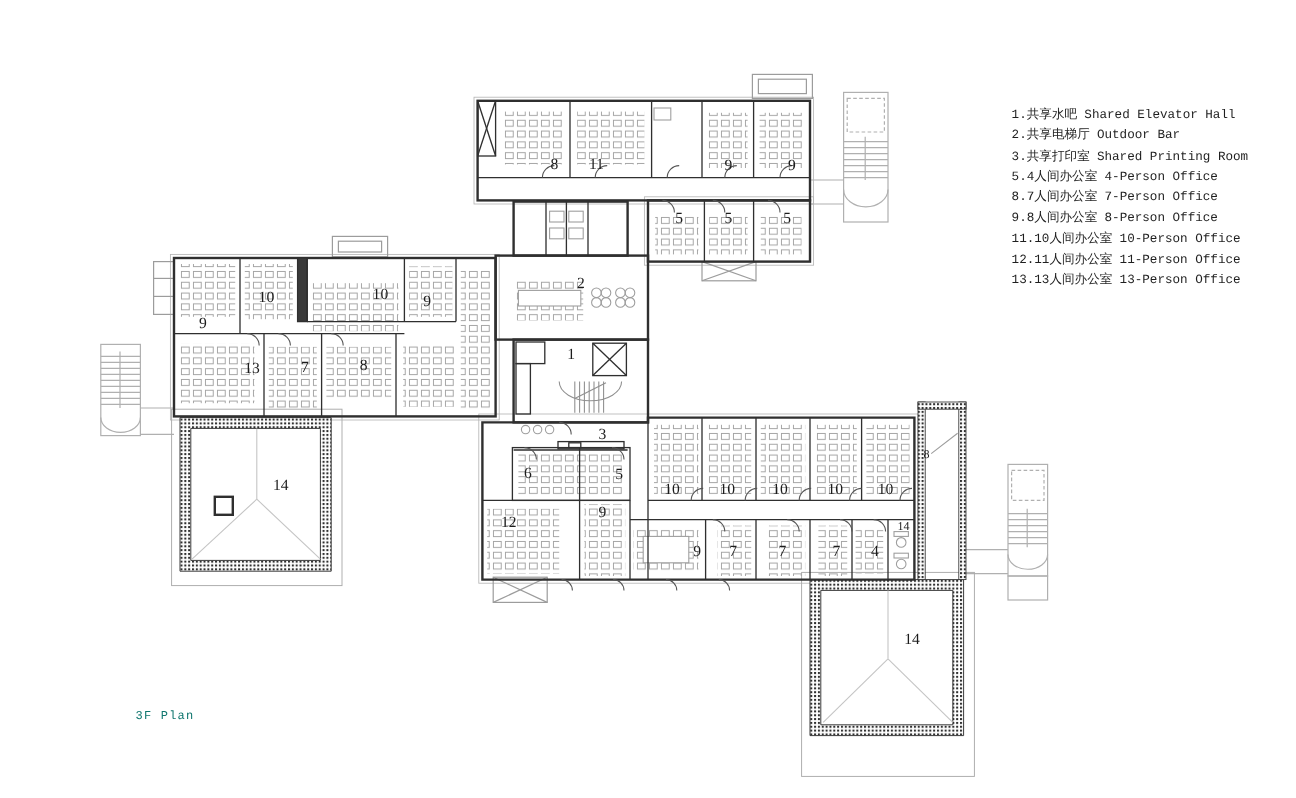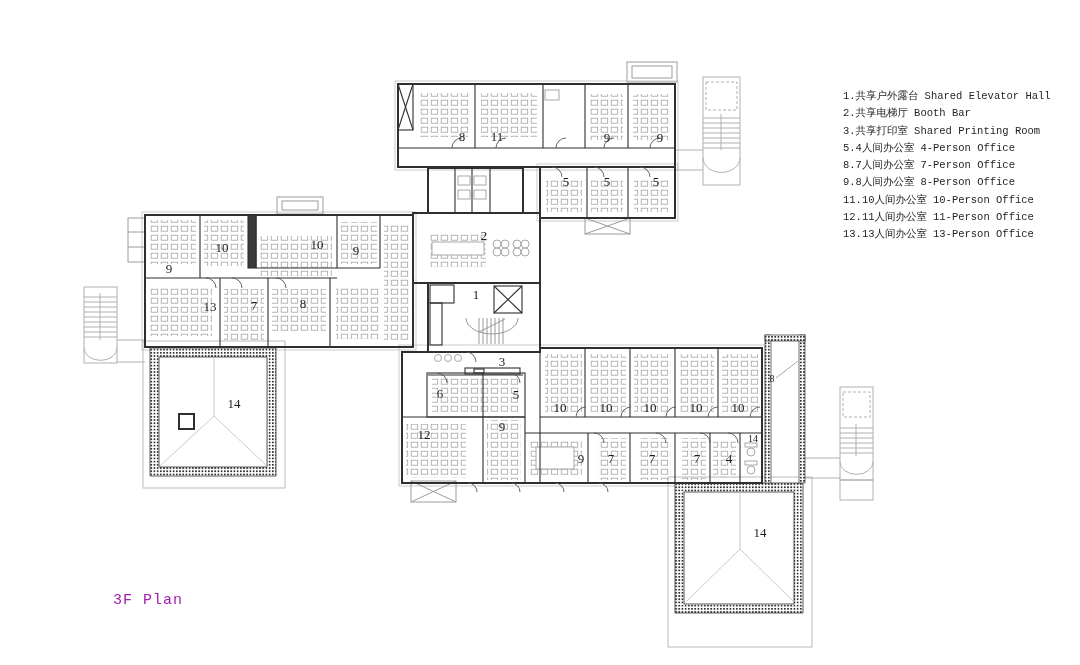--- a/index.html
+++ b/index.html
@@ -10,21 +10,21 @@
   .rl{font-family:"Liberation Serif","DejaVu Serif",serif;font-size:13px;fill:#1c1c1c;text-anchor:middle;}
   .rl.sm{font-size:10px;}
   
   .legend{position:absolute;left:843px;top:88px;width:230px;
           font-family:"Liberation Mono","DejaVu Sans Mono",monospace;
           font-size:10.5px;line-height:17.3px;color:#1f1f1f;white-space:nowrap;}
   .legend .en{margin-left:6px;}
   
   .title{position:absolute;left:113px;top:592px;
          font-family:"Liberation Mono","DejaVu Sans Mono",monospace;
-         font-size:15px;letter-spacing:1px;color:#a21caf;}
+         font-size:10px;letter-spacing:1px;color:#0f766e;}
 </style>
 </head>
 <body>
 
 <div class="page">
 
 <svg width="1080" height="665" viewBox="0 0 1080 665">
   <defs>
 
     <pattern id="fpat" width="10" height="9" patternUnits="userSpaceOnUse">
@@ -337,22 +337,22 @@
     <text class="rl" x="697" y="463">7</text>
     <text class="rl" x="729" y="463">4</text>
     <text class="rl sm" x="753" y="442">14</text>
     <text class="rl sm" x="772" y="382">8</text>
     <text class="rl" x="234" y="408">14</text>
     <text class="rl" x="760" y="537">14</text>
   </g>
 </svg>
 
 <div class="legend">
-  <div><span>1.</span><span>共享户外露台</span><span class="en">Shared Elevator Hall</span></div>
-  <div><span>2.</span><span>共享电梯厅</span><span class="en">Booth Bar</span></div>
+  <div><span>1.</span><span>共享水吧</span><span class="en">Shared Elevator Hall</span></div>
+  <div><span>2.</span><span>共享电梯厅</span><span class="en">Outdoor Bar</span></div>
   <div><span>3.</span><span>共享打印室</span><span class="en">Shared Printing Room</span></div>
   <div><span>5.</span><span>4人间办公室</span><span class="en">4-Person Office</span></div>
   <div><span>8.</span><span>7人间办公室</span><span class="en">7-Person Office</span></div>
   <div><span>9.</span><span>8人间办公室</span><span class="en">8-Person Office</span></div>
   <div><span>11.</span><span>10人间办公室</span><span class="en">10-Person Office</span></div>
   <div><span>12.</span><span>11人间办公室</span><span class="en">11-Person Office</span></div>
   <div><span>13.</span><span>13人间办公室</span><span class="en">13-Person Office</span></div>
 </div>
 
 <div class="title">3F Plan</div>

